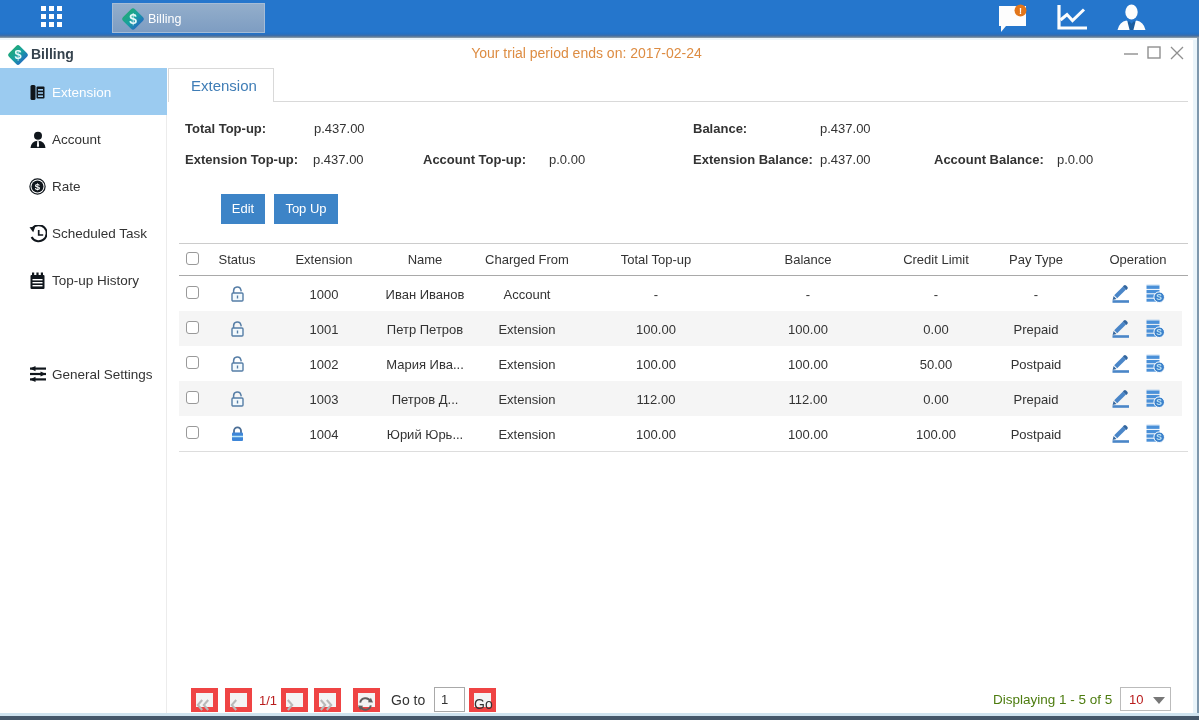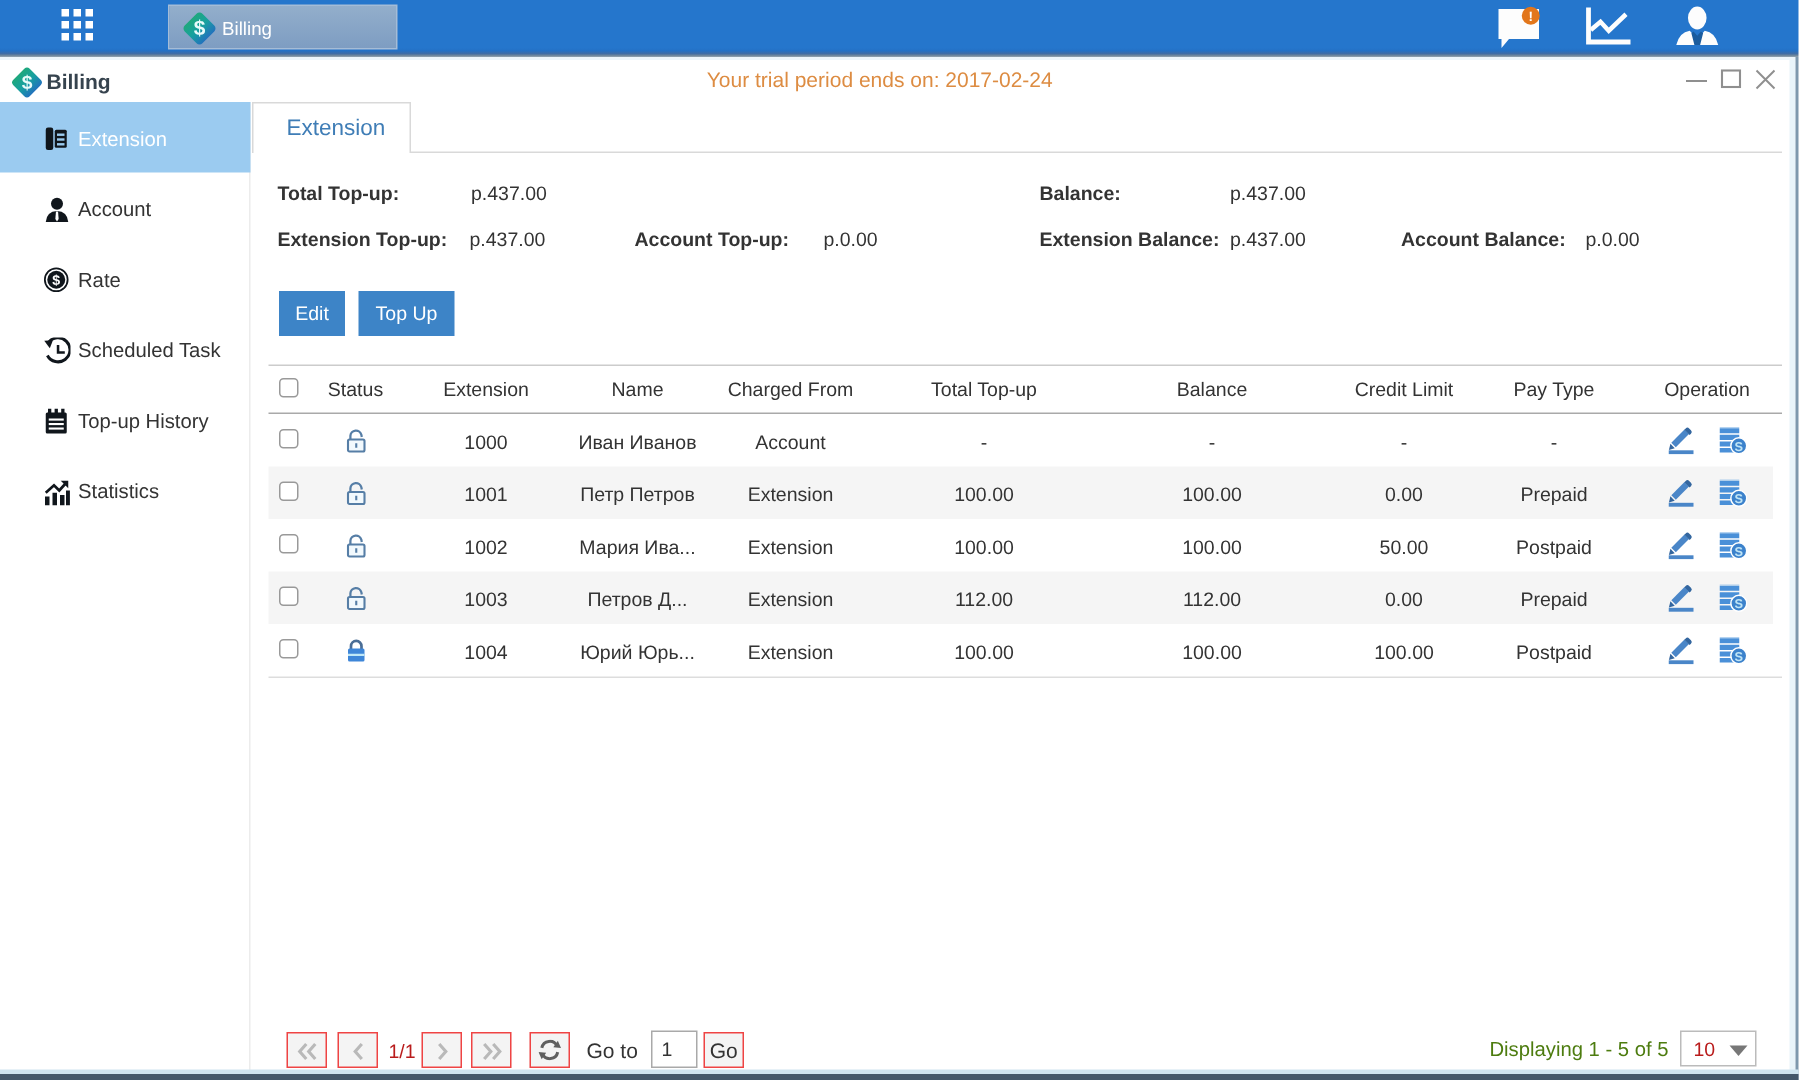--- a/index.html
+++ b/index.html
@@ -26,31 +26,31 @@
 .mi.act { background:#9bcbf0; }
 .mi.act .lb { color:#fff; }
 
 #main { position:absolute; left:168px; top:68px; width:1031px; height:648px; background:#fff; }
 #tabline { position:absolute; left:0px; top:33px; width:1020px; height:1px; background:#d9d9d9; }
 #tabbox { position:absolute; left:0px; top:0px; width:106px; height:34px; background:#fff;
   border:1px solid #d9d9d9; border-bottom:none; }
 #tabbox span { position:absolute; left:22px; top:8px; font-size:15px; color:#3f7db6; }
 .lab { position:absolute; font-size:13px; font-weight:bold; color:#333; }
 .val { position:absolute; font-size:13px; color:#333; }
-.btn { position:absolute; background:#3d84c7; color:#fff; font-size:13px; text-align:center; line-height:30px; height:30px; }
+.btn { position:absolute; background:#3d84c7; color:#fff; font-size:13px; text-align:center; line-height:30px; height:30px;margin-left:35px; }
 
 #tbl { position:absolute; left:17px; top:175px; width:1003px; }
 .hdc { position:absolute; top:0; font-size:13px; color:#333; }
 .cell { position:absolute; font-size:13px; color:#333; text-align:center; }
 .row { position:absolute; left:0; width:1003px; height:35px; }
 .row.odd { background:#f5f5f5; }
 .cb { position:absolute; width:13px; height:12.5px; border:1px solid #999; border-radius:3px; background:#fff; }
 
-.pgbtn { position:absolute; width:27px; height:24px; background:#f4f4f4; border:1px solid #ef4444; color:#b3b3b3;
-  text-align:center; font-size:17px; font-weight:bold; line-height:21px; }
+.pgbtn { position:absolute; width:27px; height:24px; background:#f4f4f4; border:5px solid #ef4444; color:#b3b3b3;
+  text-align:left; font-size:17px; font-weight:bold; line-height:21px; }
 #pager { position:absolute; left:0; top:0; }
 
 #rightedge { position:absolute; right:0; top:38px; width:2px; height:682px; background:#7e98ad; }
 #rightlight { position:absolute; right:2px; top:40px; width:4px; height:676px; background:#e9f4fa; }
 #botlight { position:absolute; left:0; top:713px; width:1199px; height:3px; background:#cfe3ef; }
 #botedge { position:absolute; left:0; top:716px; width:1199px; height:4px; background:#45576a; }
 </style>
 </head>
 <body>
 <div id="topbar"></div>
@@ -156,30 +156,30 @@
     <span class="lb">Top-up History</span>
   </div>
   <div class="mi" style="top:141px">
     <svg class="ic" width="18" height="18" viewBox="0 0 18 18">
       <path d="M3.2 3.5 A8 8 0 1 1 2.6 12" fill="none" stroke="#10161c" stroke-width="2"></path>
       <path d="M0.5 2.2 L6.3 1.8 L4.2 7.2 z" fill="#10161c"></path>
       <path d="M9.7 5 v5 h4.5" stroke="#10161c" stroke-width="1.7" fill="none"></path>
     </svg>
     <span class="lb">Scheduled Task</span>
   </div>
-  <div class="mi" style="top:235px">
-    <svg class="ic" width="18" height="18" viewBox="0 0 18 18">
-      <rect x="1" y="12" width="3" height="6" fill="#10161c"></rect>
-      <rect x="6" y="9.5" width="3" height="8.5" fill="#10161c"></rect>
-      <rect x="11" y="11" width="3" height="7" fill="#10161c"></rect>
-      <path d="M1.5 9.5 L7 4.5 L10.5 8 L15.5 2.5" stroke="#10161c" stroke-width="1.8" fill="none"></path>
-      <path d="M11.5 1.5 h5 v5 z" fill="#10161c"></path>
-      <rect x="15" y="8" width="2.6" height="10" fill="#10161c"></rect>
-    </svg>
-    <span class="lb">Statistics</span>
+  <div class="mi" style="top:282px">
+    <svg class="ic" width="18" height="16" viewBox="0 0 18 16">
+      <line x1="1" y1="2.6" x2="17" y2="2.6" stroke="#10161c" stroke-width="2.2"></line>
+      <path d="M6.5 0 L1 2.6 L6.5 5.2 z" fill="#10161c"></path>
+      <line x1="1" y1="8" x2="17" y2="8" stroke="#10161c" stroke-width="2.2"></line>
+      <path d="M11.5 5.4 L17 8 L11.5 10.6 z" fill="#10161c"></path>
+      <line x1="1" y1="13.4" x2="17" y2="13.4" stroke="#10161c" stroke-width="2.2"></line>
+      <path d="M6.5 10.8 L1 13.4 L6.5 16 z" fill="#10161c"></path>
+    </svg>
+    <span class="lb">General Settings</span>
   </div>
 </div>
 
 <div id="main">
   <div id="tabline"></div>
   <div id="tabbox">
       <span>Extension</span>
     </div>
   <span class="lab" style="left:17px;top:53px">Total Top-up:</span>
   <span class="val" style="left:146px;top:53px">p.437.00</span>

